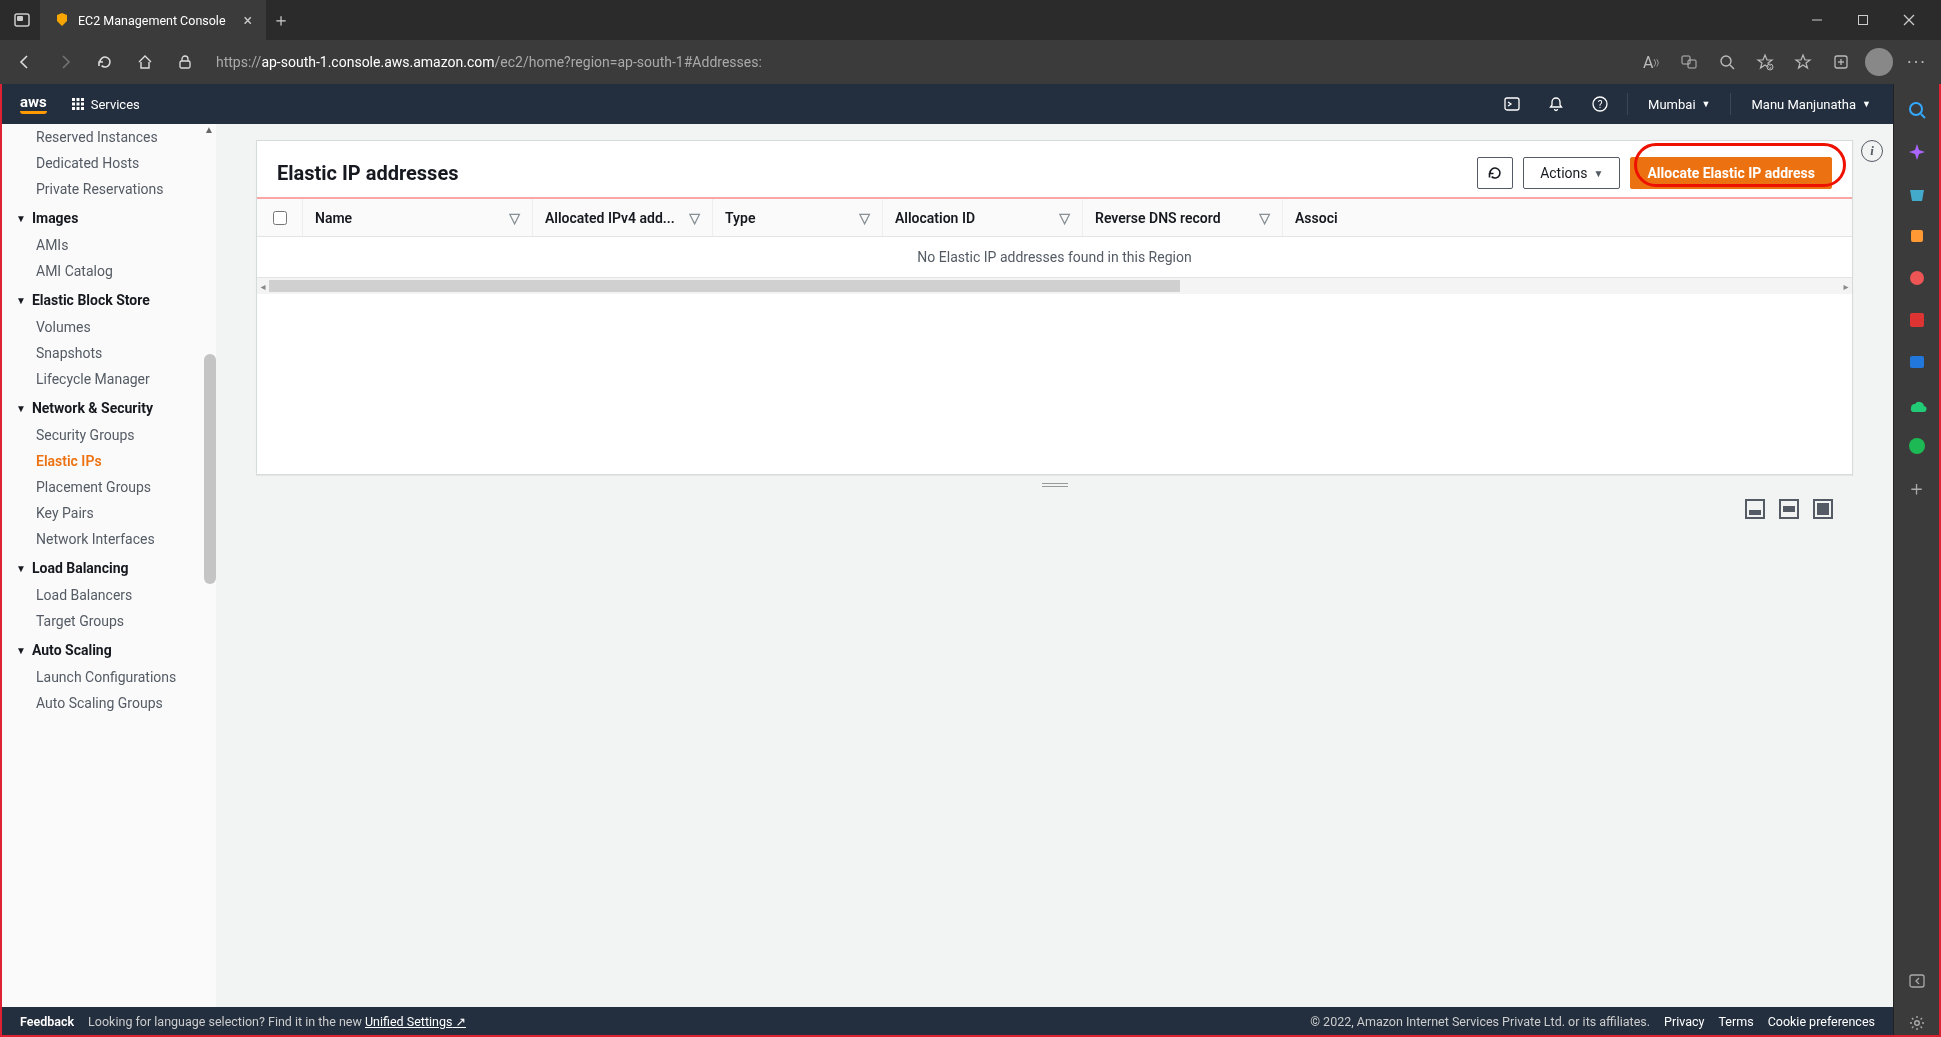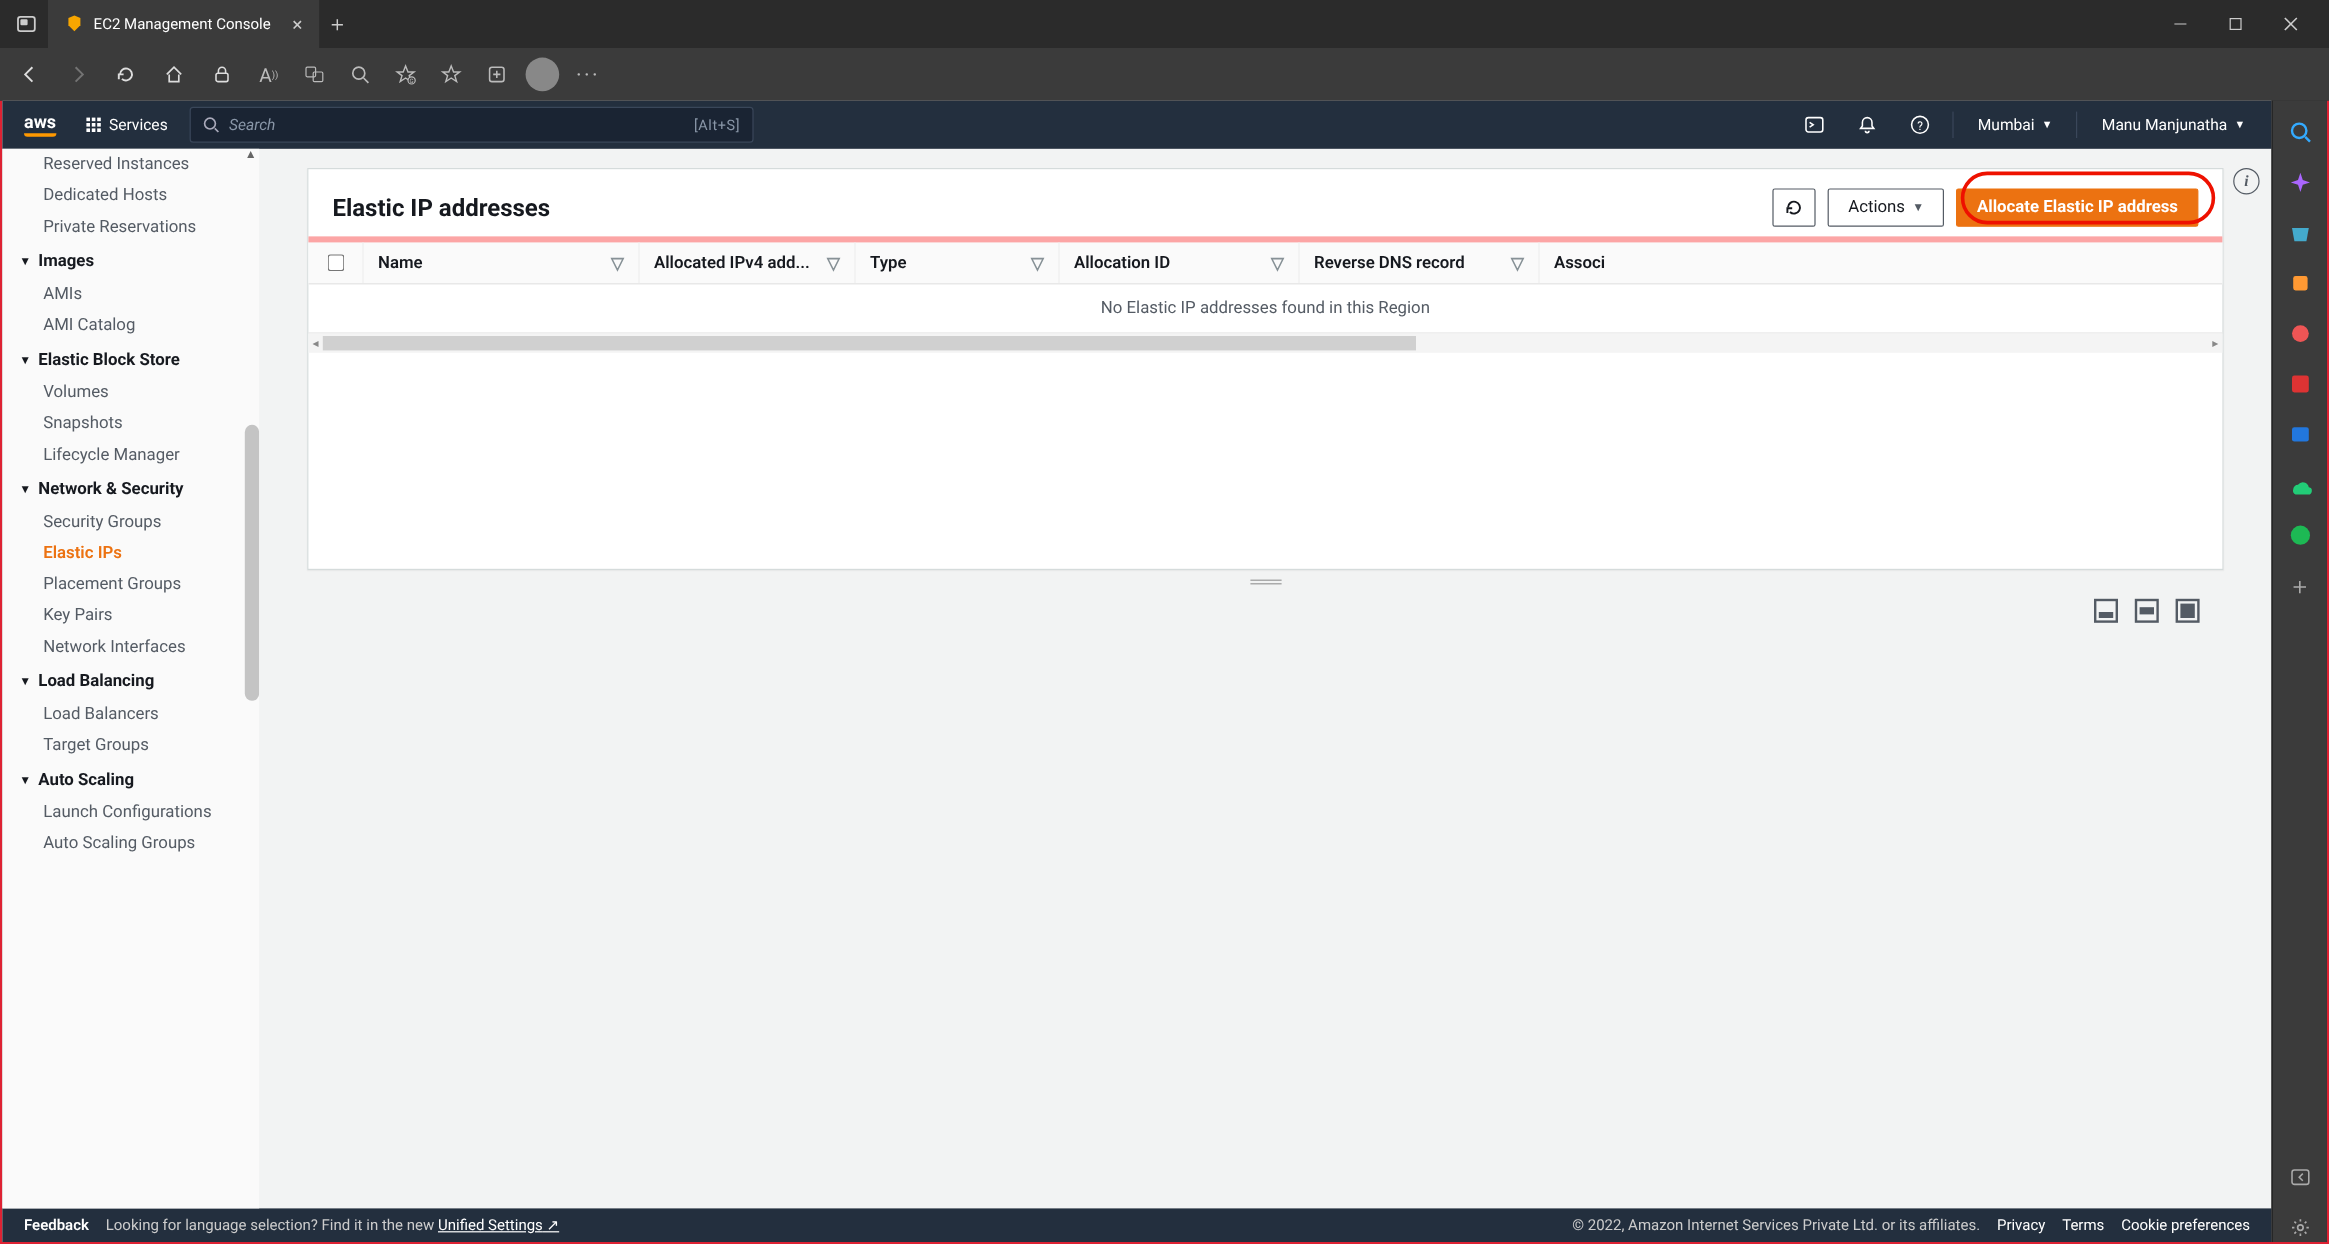--- a/index.html
+++ b/index.html
@@ -69,21 +69,21 @@
 .btn .dd { font-size:10px; color:#545b64; }
 
 .redcircle { position:absolute; border:3px solid #e10; border-radius:999px; pointer-events:none; }
 
 .filterrow { display:flex; align-items:center; padding:6px 20px 14px 20px; gap:14px; }
 .filterbox { flex:0 0 640px; height:34px; border:1px solid #aab; border-radius:2px; display:flex; align-items:center; padding:0 10px; gap:8px; color:#687078; font-style:italic; background:#fff; }
 .pager { display:flex; align-items:center; gap:16px; color:#879196; }
 .pager .num { color:#16191f; font-weight:600; font-style:normal; }
 .gearbtn { width:24px; height:24px; display:flex; align-items:center; justify-content:center; color:#545b64; }
 
-.thead { display:flex; align-items:center; border-top:5px solid #fca5a5; border-bottom:1px solid #e4e4e4; background:#fafafa; height:40px; font-size:14px; color:#16191f; font-weight:600; }
+.thead { display:flex; align-items:center; border-top:2px solid #fca5a5; border-bottom:1px solid #e4e4e4; background:#fafafa; height:40px; font-size:14px; color:#16191f; font-weight:600; }
 .thead .th { display:flex; align-items:center; padding:0 12px; gap:8px; border-right:1px solid #eee; height:100%; }
 .thead .th:last-child { border-right:none; }
 .thead .sort { margin-left:auto; color:#879196; }
 .thcheck { width:46px; justify-content:center; }
 .thcheck input { width:14px; height:14px; }
 .empty { text-align:center; padding:12px 0; font-size:14px; color:#545b64; border-bottom:1px solid #e4e4e4; }
 .hscroll { display:flex; align-items:center; background:#f4f4f4; height:16px; }
 .hscroll .arrow { width:12px; text-align:center; color:#888; font-size:10px; }
 .hscroll .bar { flex:1; }
 .hscroll .thumb { width:58%; height:12px; background:#d0d0d0; }
@@ -167,20 +167,23 @@
       <svg width="18" height="18" viewBox="0 0 18 18">
         <path d="M3 9 L9 3 L15 9 M5 9 V15 H13 V9" fill="none" stroke="#ddd" stroke-width="1.4"></path>
       </svg>
     </div>
   <div class="nbtn">
       <svg width="16" height="16" viewBox="0 0 16 16">
         <rect x="3" y="7" width="10" height="7" rx="1.5" fill="none" stroke="#ddd" stroke-width="1.3"></rect>
         <path d="M5 7 V5 a3 3 0 0 1 6 0 V7" fill="none" stroke="#ddd" stroke-width="1.3"></path>
       </svg>
     </div>
+  <div class="url">
+    <span>https://</span><span class="host">ap-south-1.console.aws.amazon.com</span><span>/ec2/home?region=ap-south-1#Addresses:</span>
+  </div>
   <div class="ricon">A<sup style="font-size:8px">))</sup></div>
   <div class="ricon">
       <svg width="18" height="18" viewBox="0 0 18 18">
         <rect x="2" y="3" width="8" height="8" rx="1" fill="none" stroke="#bbb"></rect>
         <rect x="8" y="7" width="8" height="8" rx="1" fill="none" stroke="#bbb"></rect>
       </svg>
     </div>
   <div class="ricon">
       <svg width="18" height="18" viewBox="0 0 18 18">
         <circle cx="8" cy="8" r="5" fill="none" stroke="#bbb" stroke-width="1.4"></circle>
@@ -230,28 +233,20 @@
                 <rect x="1" y="5.5" width="3" height="3"></rect>
                 <rect x="5.5" y="5.5" width="3" height="3"></rect>
                 <rect x="10" y="5.5" width="3" height="3"></rect>
                 <rect x="1" y="10" width="3" height="3"></rect>
                 <rect x="5.5" y="10" width="3" height="3"></rect>
                 <rect x="10" y="10" width="3" height="3"></rect>
               </g>
             </svg>
           </span>
         <span>Services</span>
-      </div>
-      <div class="searchwrap">
-        <svg width="14" height="14" viewBox="0 0 14 14">
-            <circle cx="6" cy="6" r="4.5" fill="none" stroke="#aab" stroke-width="1.4"></circle>
-            <line x1="10" y1="10" x2="13" y2="13" stroke="#aab" stroke-width="1.4"></line>
-          </svg>
-        <span>Search</span>
-        <span class="hint">[Alt+S]</span>
       </div>
       <div class="tspacer"></div>
       <div class="ticon">
           <svg width="18" height="18" viewBox="0 0 18 18">
             <rect x="2" y="3" width="14" height="12" rx="2" fill="none" stroke="#fff" stroke-width="1.3"></rect>
             <path d="M5 7 L8 9 L5 11" fill="none" stroke="#fff" stroke-width="1.3"></path>
           </svg>
         </div>
       <div class="ticon">
           <svg width="18" height="18" viewBox="0 0 18 18">

